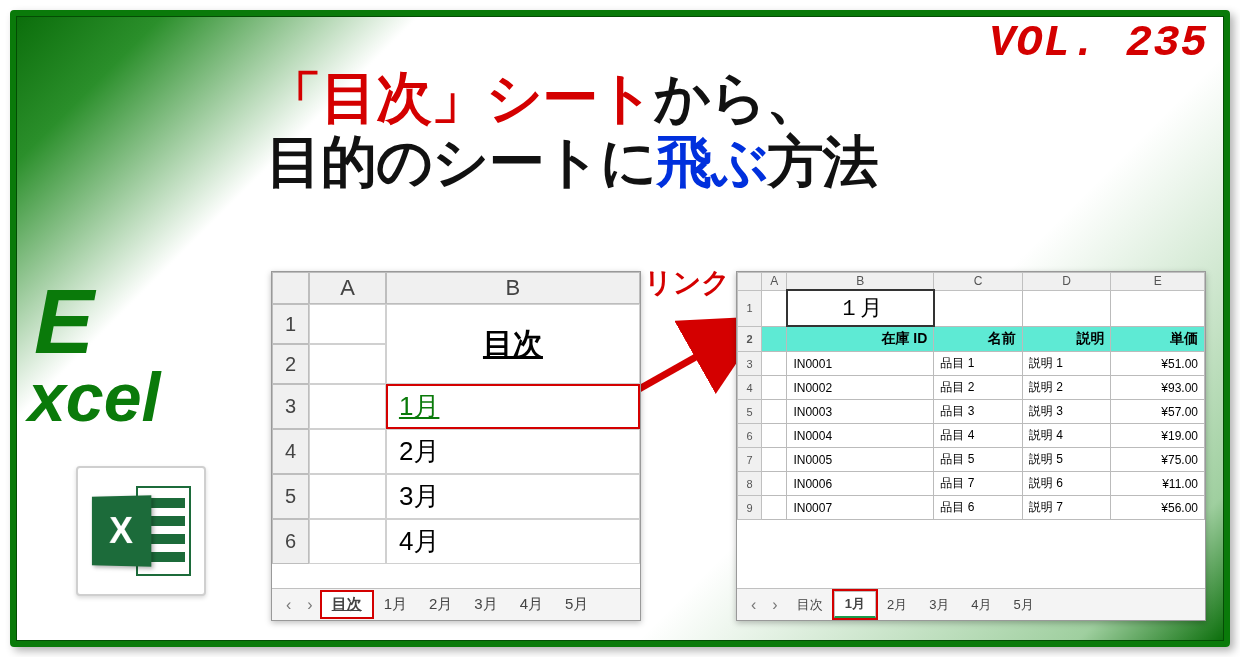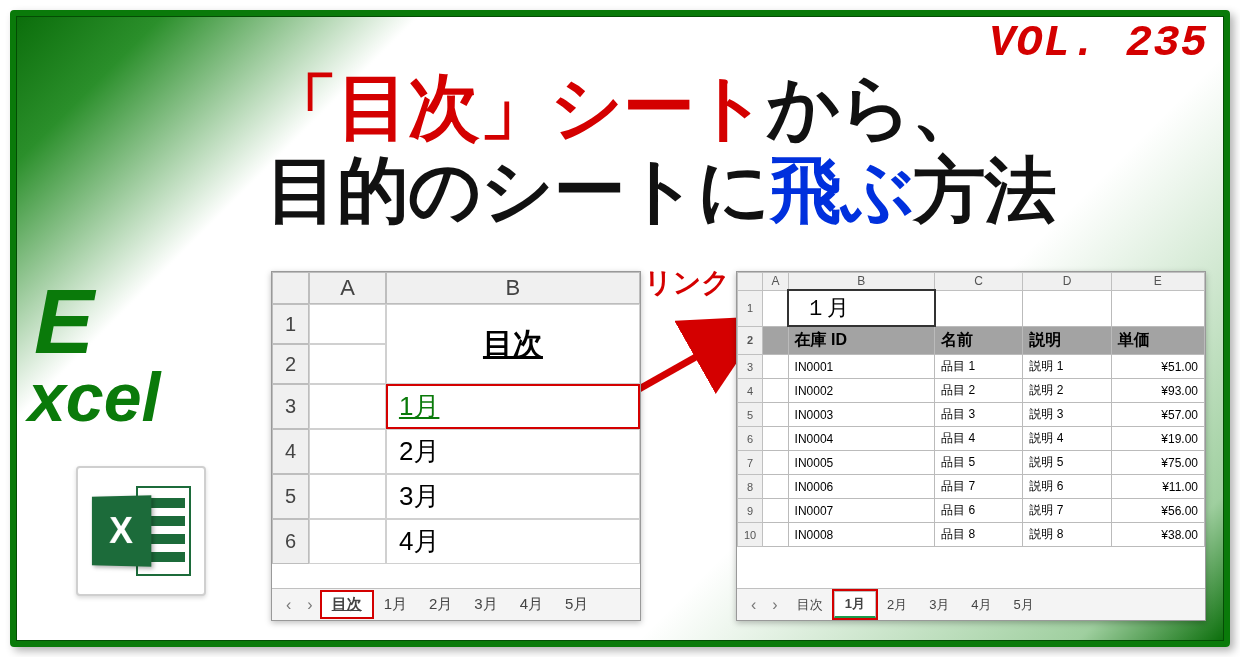--- a/index.html
+++ b/index.html
@@ -21,21 +21,21 @@
     position: absolute; inset: 0;
   }
   .vol {
     position: absolute; top: 2px; right: 16px;
     color: #d40000; font-size: 44px; font-weight: 800;
     font-style: italic; letter-spacing: 1px;
     font-family: Liberation Mono, monospace;
   }
   .title-block {
     position: absolute; top: 50px; left: 250px;
-    font-size: 72px; font-weight: 800; line-height: 1.15;
+    font-size: 56px; font-weight: 800; line-height: 1.15;
     letter-spacing: -1px;
   }
   .c-red { color: #d40000; }
   .c-blue { color: #0030dd; }
   .c-black { color: #111; }
   .side-title {
     position: absolute; left: 18px; top: 270px;
     font-size: 90px; font-style: italic; font-weight: 800;
     font-family: Arial, sans-serif; color: #0a7a0a; line-height: 0.8;
   }
@@ -103,22 +103,22 @@
   .grid-l td { border:1px solid #d0d0d0; font-size:26px; padding:4px 12px; height:40px;}
   .grid-l .hdrcell { text-align:center; font-weight:800; text-decoration:underline; font-size:30px; }
   .grid-l .linkcell { color:#0a7a0a; text-decoration:underline; position:relative; }
   .redbox { outline: 2px solid #d40000; outline-offset:-2px; }
 
   
   .grid-r { width:100%; border-collapse:collapse; }
   .grid-r th { background:#f0f0f0; border:1px solid #c0c0c0; font-weight:400; font-size:12px; color:#555; padding:1px 0;}
   .grid-r .rowh { background:#f0f0f0; border:1px solid #c0c0c0; width:24px; text-align:center; font-size:11px; color:#555;}
   .grid-r td { border:1px solid #bbb; font-size:12px; padding:3px 6px; height:24px;}
-  .grid-r .title-cell { font-size:22px; font-weight:400; border:2px solid #333; text-align:left; padding:2px 16px;}
-  .r-hdr td { background:#a3a3a3; text-align:left; font-weight:700; font-size:16px; }
+  .grid-r .title-cell { font-size:22px; font-weight:400; border:2px solid #333; text-align:center; padding:2px 16px;}
+  .r-hdr td { background:#5eead4; text-align:right; font-weight:700; font-size:14px; }
   .grid-r .price { text-align:right; }
 
   
   .sheet-tabs {
     position:absolute; bottom:0; left:0; right:0; height:32px;
     background:#f4f4f4; border-top:1px solid #c0c0c0;
     display:flex; align-items:center; font-size:15px; color:#444;
     padding:0 6px; gap:0;
   }
   .nav-btn { padding:0 8px; color:#777; font-size:16px; user-select:none;}
@@ -310,28 +310,20 @@
             <td class="price">¥11.00</td>
           </tr>
           <tr>
             <td class="rowh">9</td>
             <td></td>
             <td>IN0007</td>
             <td>品目 6</td>
             <td>説明 7</td>
             <td class="price">¥56.00</td>
           </tr>
-          <tr>
-            <td class="rowh">10</td>
-            <td></td>
-            <td>IN0008</td>
-            <td>品目 8</td>
-            <td>説明 8</td>
-            <td class="price">¥38.00</td>
-          </tr>
         </tbody>
       </table>
       <div class="sheet-tabs">
         <span class="nav-btn">‹</span>
         <span class="nav-btn">›</span>
         <span class="tab">目次</span>
         <span class="tab active-r">1月</span>
         <span class="tab">2月</span>
         <span class="tab">3月</span>
         <span class="tab">4月</span>

